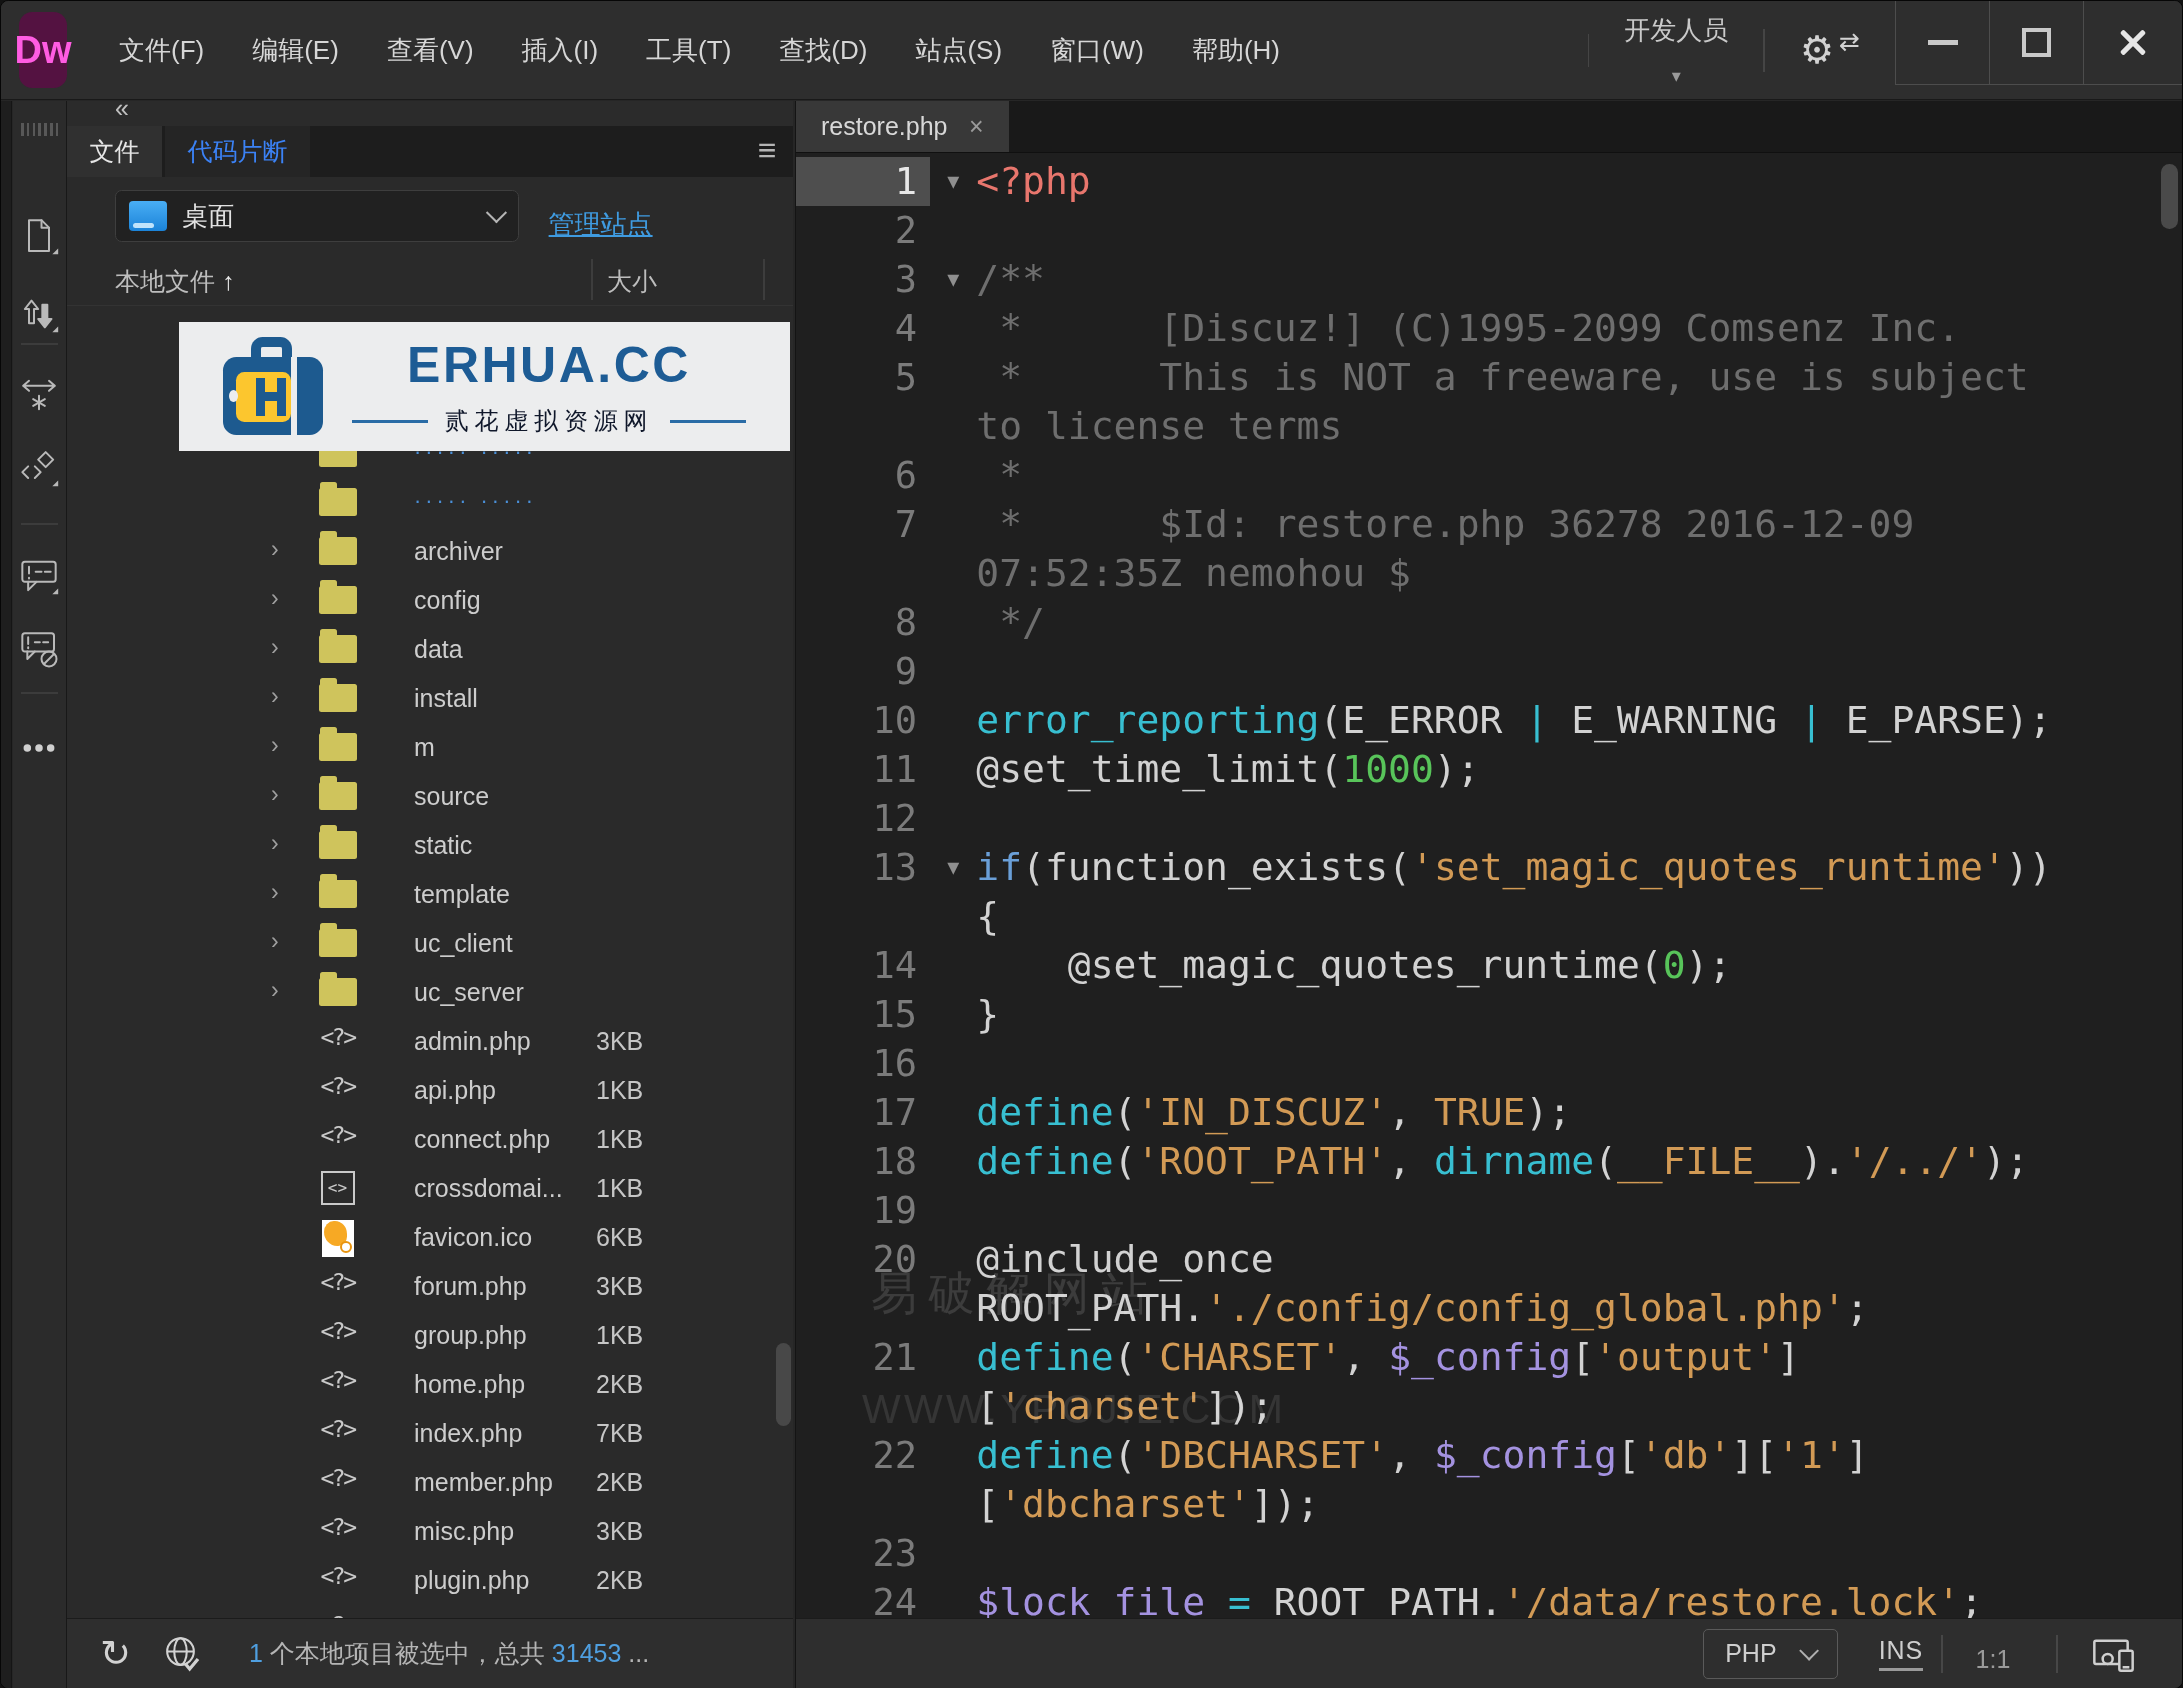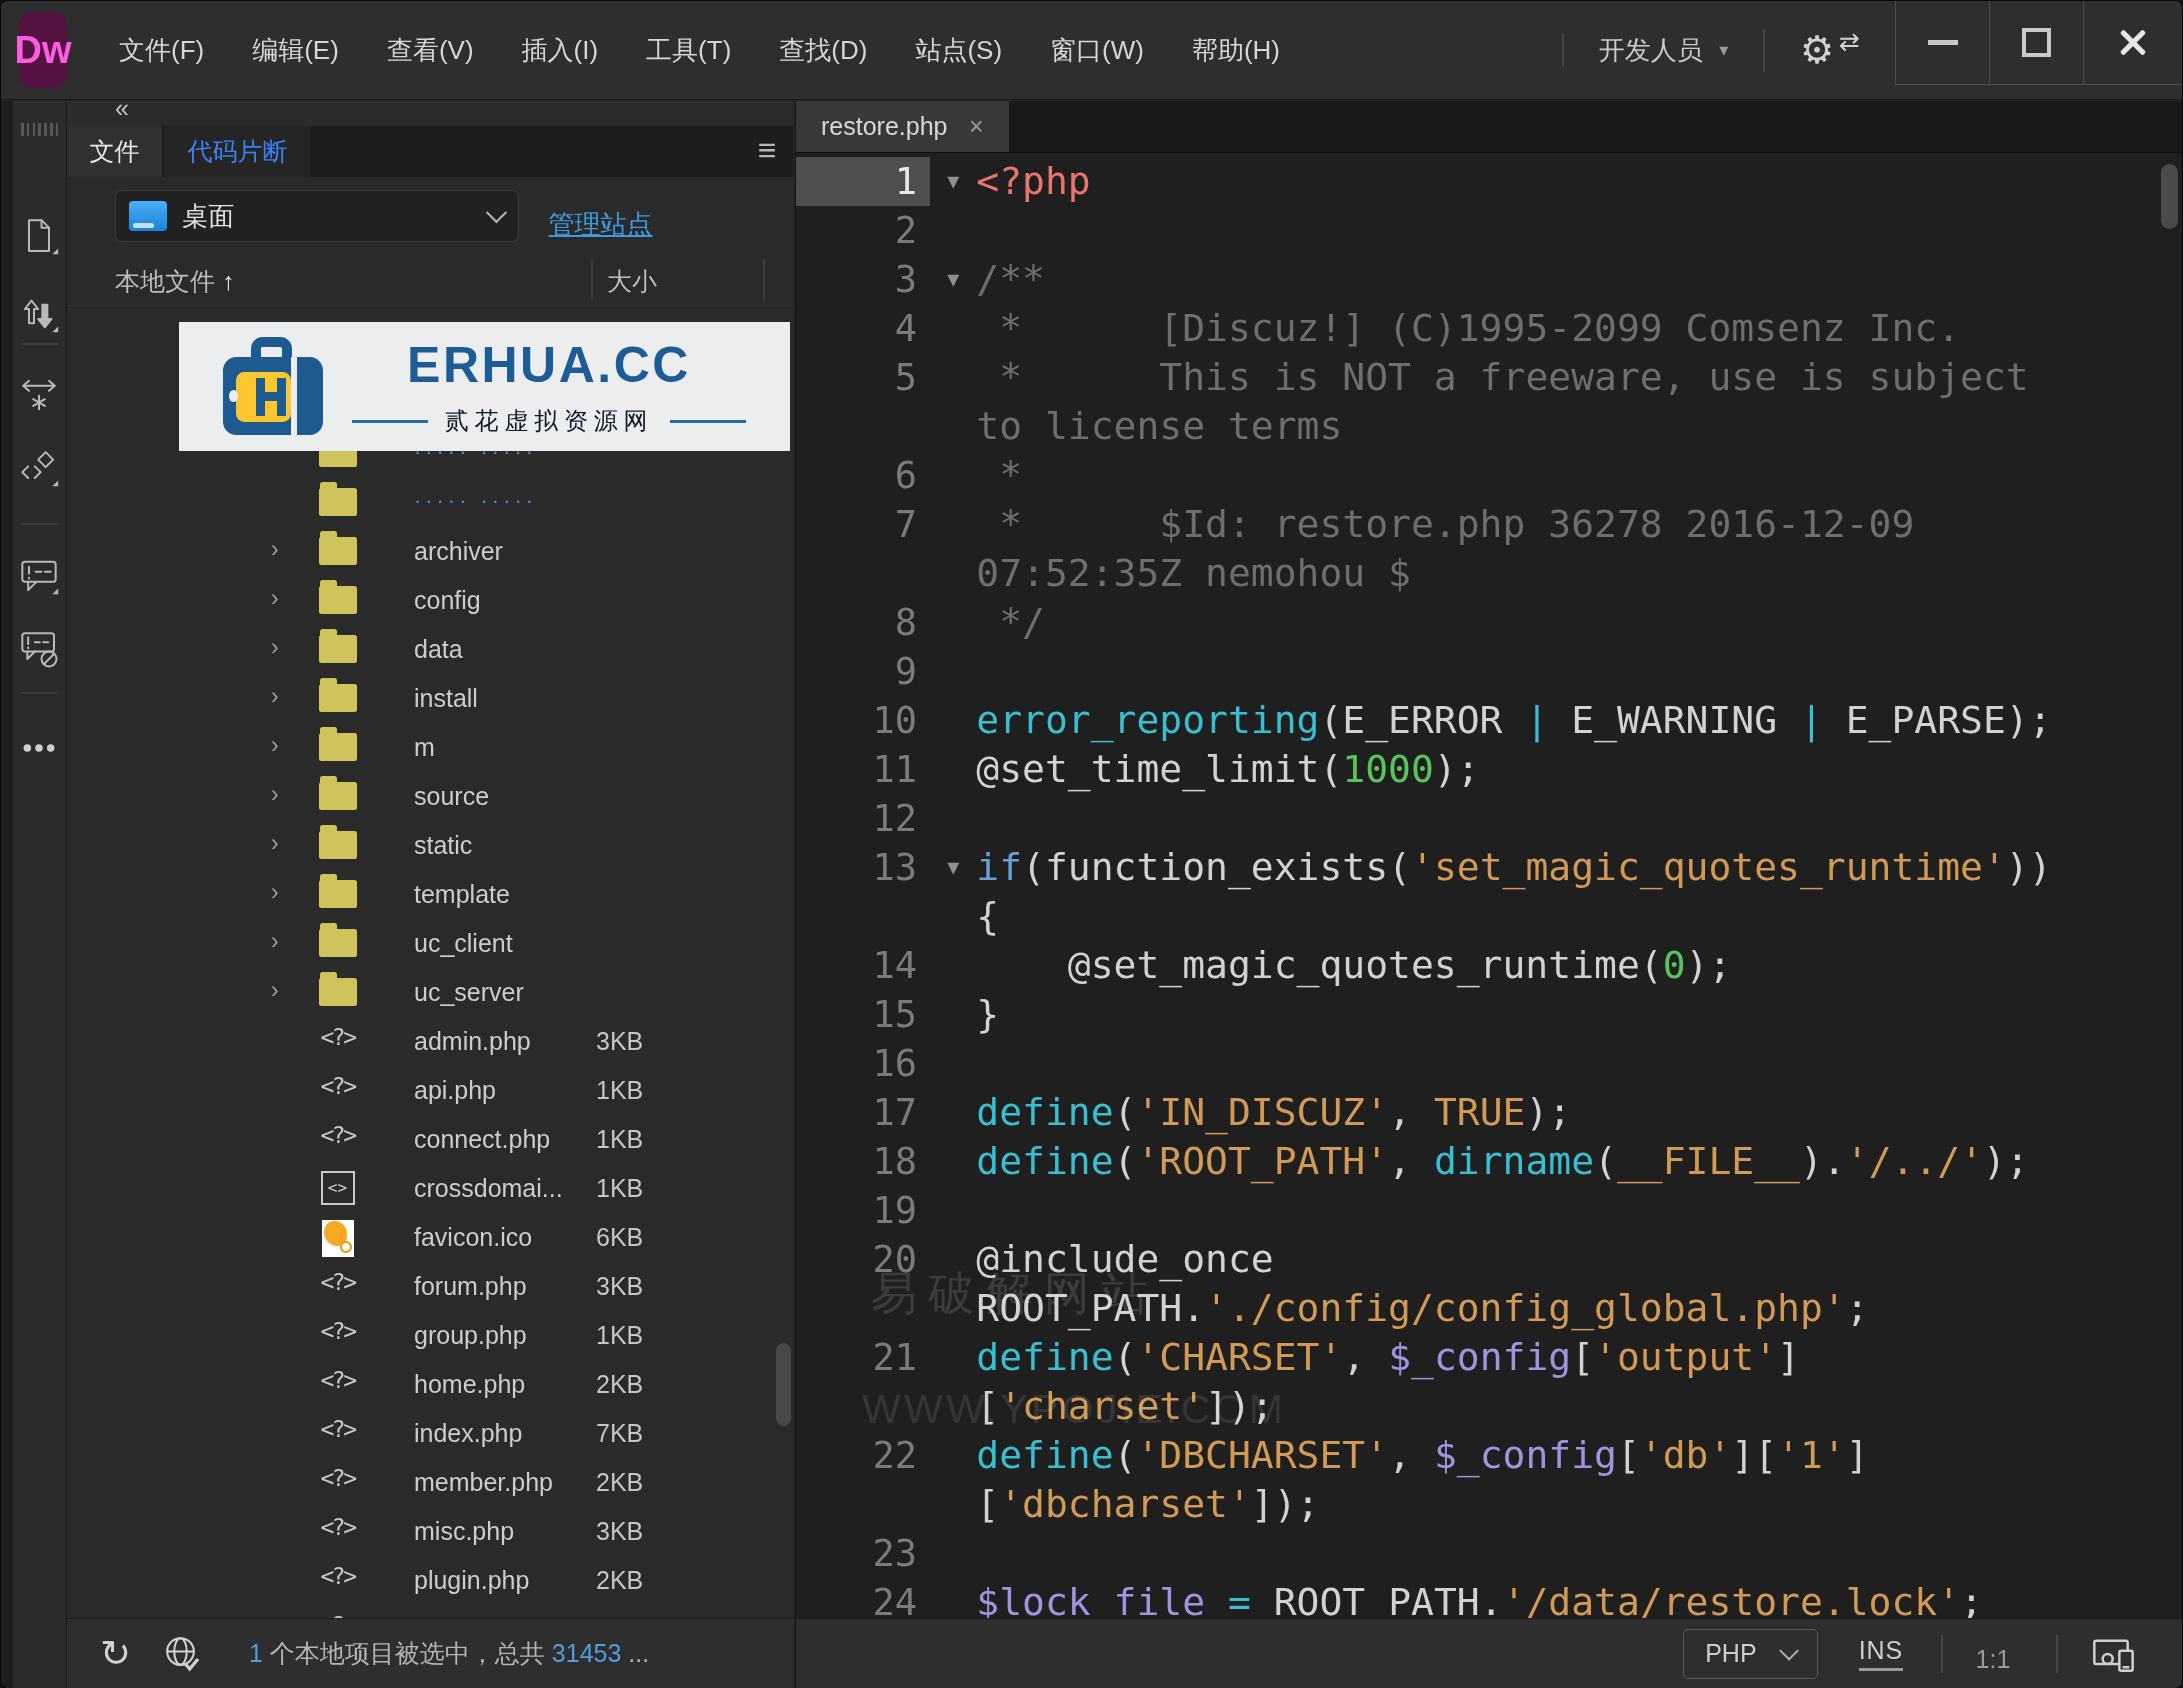--- a/index.html
+++ b/index.html
@@ -12,21 +12,21 @@
   .titlebar{position:absolute;left:0;top:0;right:0;height:98px;background:#2e2e2e;
             border-bottom:1.7px solid #191919;display:flex;align-items:center;}
   .dw-logo{width:48px;height:76px;margin-left:18px;border-radius:13.3px;background:#541241;
            color:#ff5ce2;font-size:38px;font-weight:bold;display:flex;align-items:center;
            justify-content:center;flex:none;}
   .menubar{display:flex;margin-left:28px;}
   .menu-item{padding:0 24px;font-size:26px;color:#d6d6d6;line-height:98px;white-space:nowrap;}
   .tb-right{margin-left:auto;display:flex;align-items:center;height:100%;}
   .vsep{width:1.7px;height:43px;background:#454545;flex:none;}
   .vsep.small{height:33px;}
-  .workspace{display:flex;align-items:center;gap:16.6px;padding:0 35px;color:#c9c9c9;font-size:26px;}
+  .workspace{display:flex;align-items:center;gap:16.6px;padding:0 35px;color:#c9c9c9;font-size:26px;flex-direction:column;}
   .ws-caret{font-size:18px;color:#9a9a9a;}
   .gearwrap{padding:0 35px;display:flex;align-items:center;gap:5px;color:#d2d2d2;}
   .gear-glyph{font-size:38px;}
   .sync-glyph{font-size:25px;margin-top:-16.6px;}
   .win-controls{display:flex;align-self:flex-start;height:83px;border-bottom:1.7px solid #4d4d4d;}
   .win-btn{width:93px;display:flex;align-items:center;justify-content:center;
            border-left:1.7px solid #4d4d4d;}
   .glyph-min{width:30px;height:5px;background:#c9c9c9;}
   .glyph-max{width:21.6px;height:21.6px;border:4.1px solid #c9c9c9;}
   .glyph-close{position:relative;width:28px;height:28px;}
@@ -129,21 +129,21 @@
        color:rgba(255,255,255,0.13);pointer-events:none;}
   .wm2{position:absolute;left:66px;top:1285px;font-size:41px;letter-spacing:3.3px;
        color:rgba(255,255,255,0.10);pointer-events:none;}
   .ed-status{position:absolute;bottom:0;left:0;right:0;height:69px;background:#2e2e2e;
              border-top:1.7px solid #1b1b1b;display:flex;align-items:center;justify-content:flex-end;
              font-size:25px;color:#cfcfcf;}
   .lang-box{border:1.7px solid #5a5a5a;border-radius:5px;height:48px;display:flex;align-items:center;
             gap:25px;padding:0 21.6px;margin-right:41px;}
   .lang-caret{width:11.6px;height:11.6px;border-left:2.5px solid #b0b0b0;border-bottom:2.5px solid #b0b0b0;
               transform:rotate(-45deg);margin-top:-5px;}
-  .ins{border-bottom:3.3px solid #9a9a9a;padding-bottom:3.3px;margin-right:38px;letter-spacing:0.8px;}
+  .ins{border-bottom:3.3px solid #9a9a9a;padding-bottom:3.3px;margin-right:18px;letter-spacing:0.8px;}
   .cursorpos{color:#9a9a9a;margin-right:46px;margin-top:12px;}
   .stat-sep{width:1.7px;height:38px;background:#474747;margin-right:33px;}
   .device-ic{margin-right:46px;display:flex;}
 
   
   .banner{position:absolute;left:178px;top:221px;width:611px;height:129px;background:#ecedee;
           display:flex;align-items:center;justify-content:center;gap:28px;z-index:6;}
   .bag{position:relative;width:101px;height:100px;flex:none;}
   .bag-handle{position:absolute;left:28px;top:0px;width:41px;height:30px;border:10.8px solid #1d5a8f;
               border-bottom:none;border-radius:11.6px 11.6px 0 0;box-sizing:border-box;}

